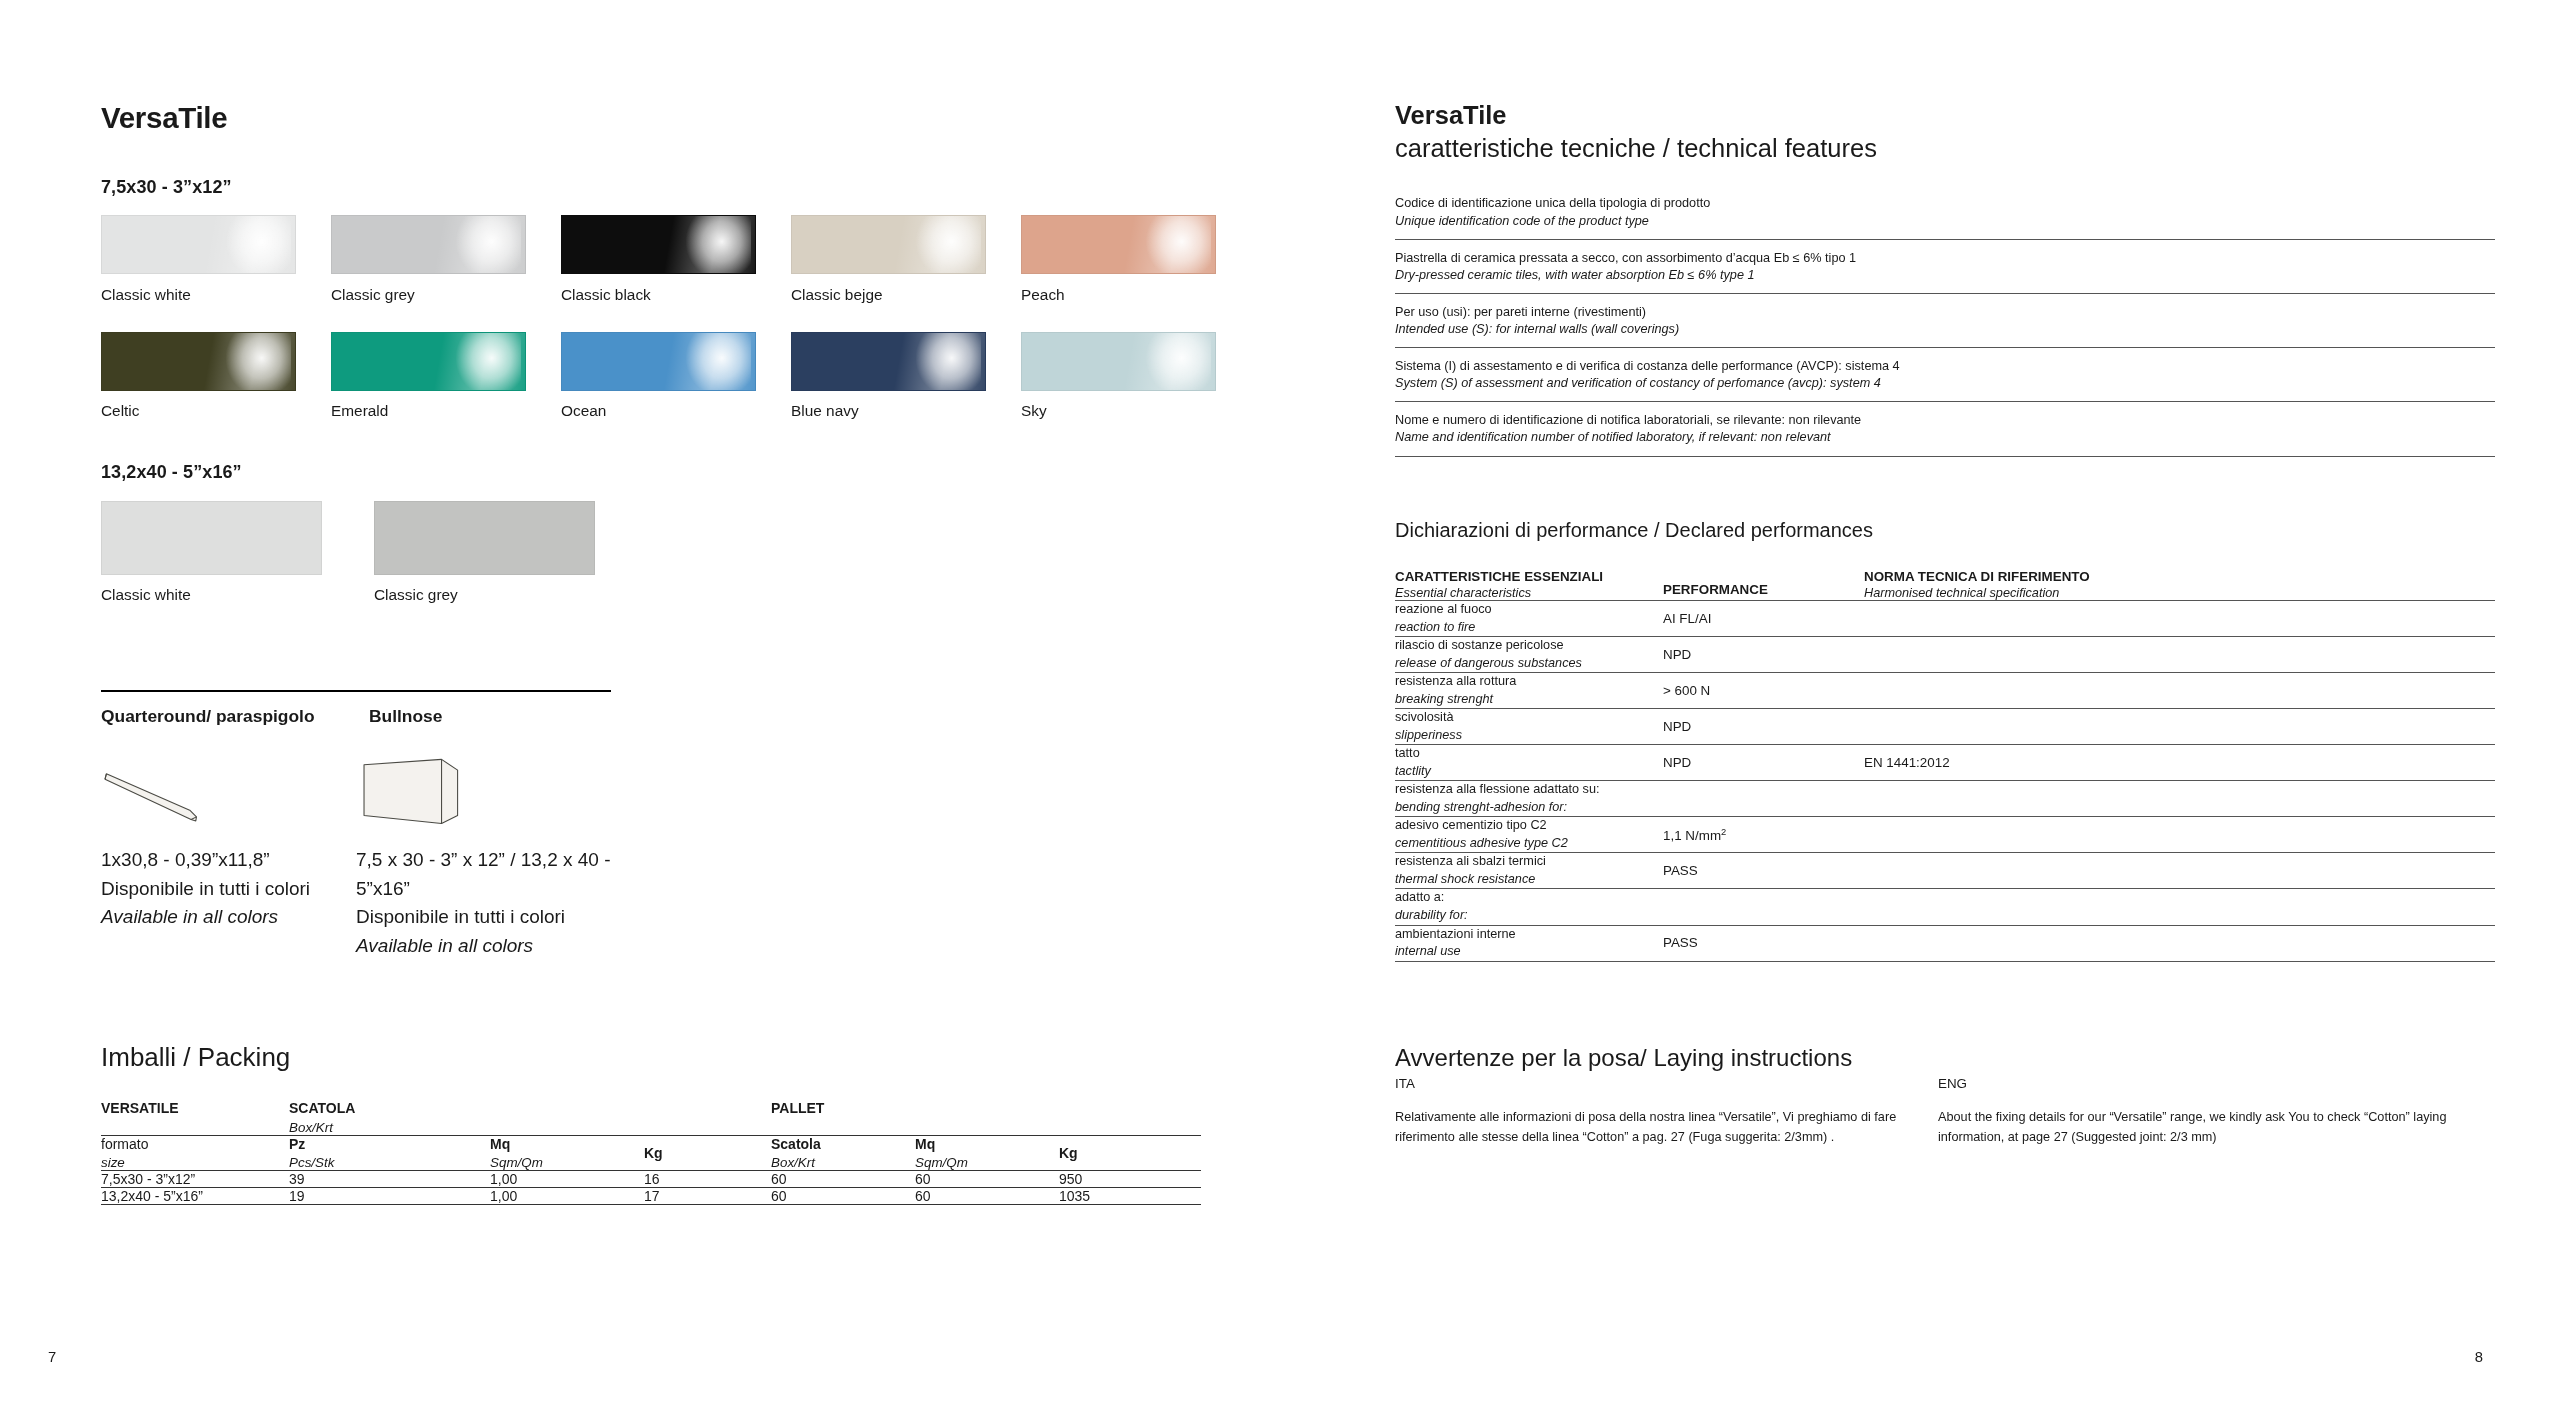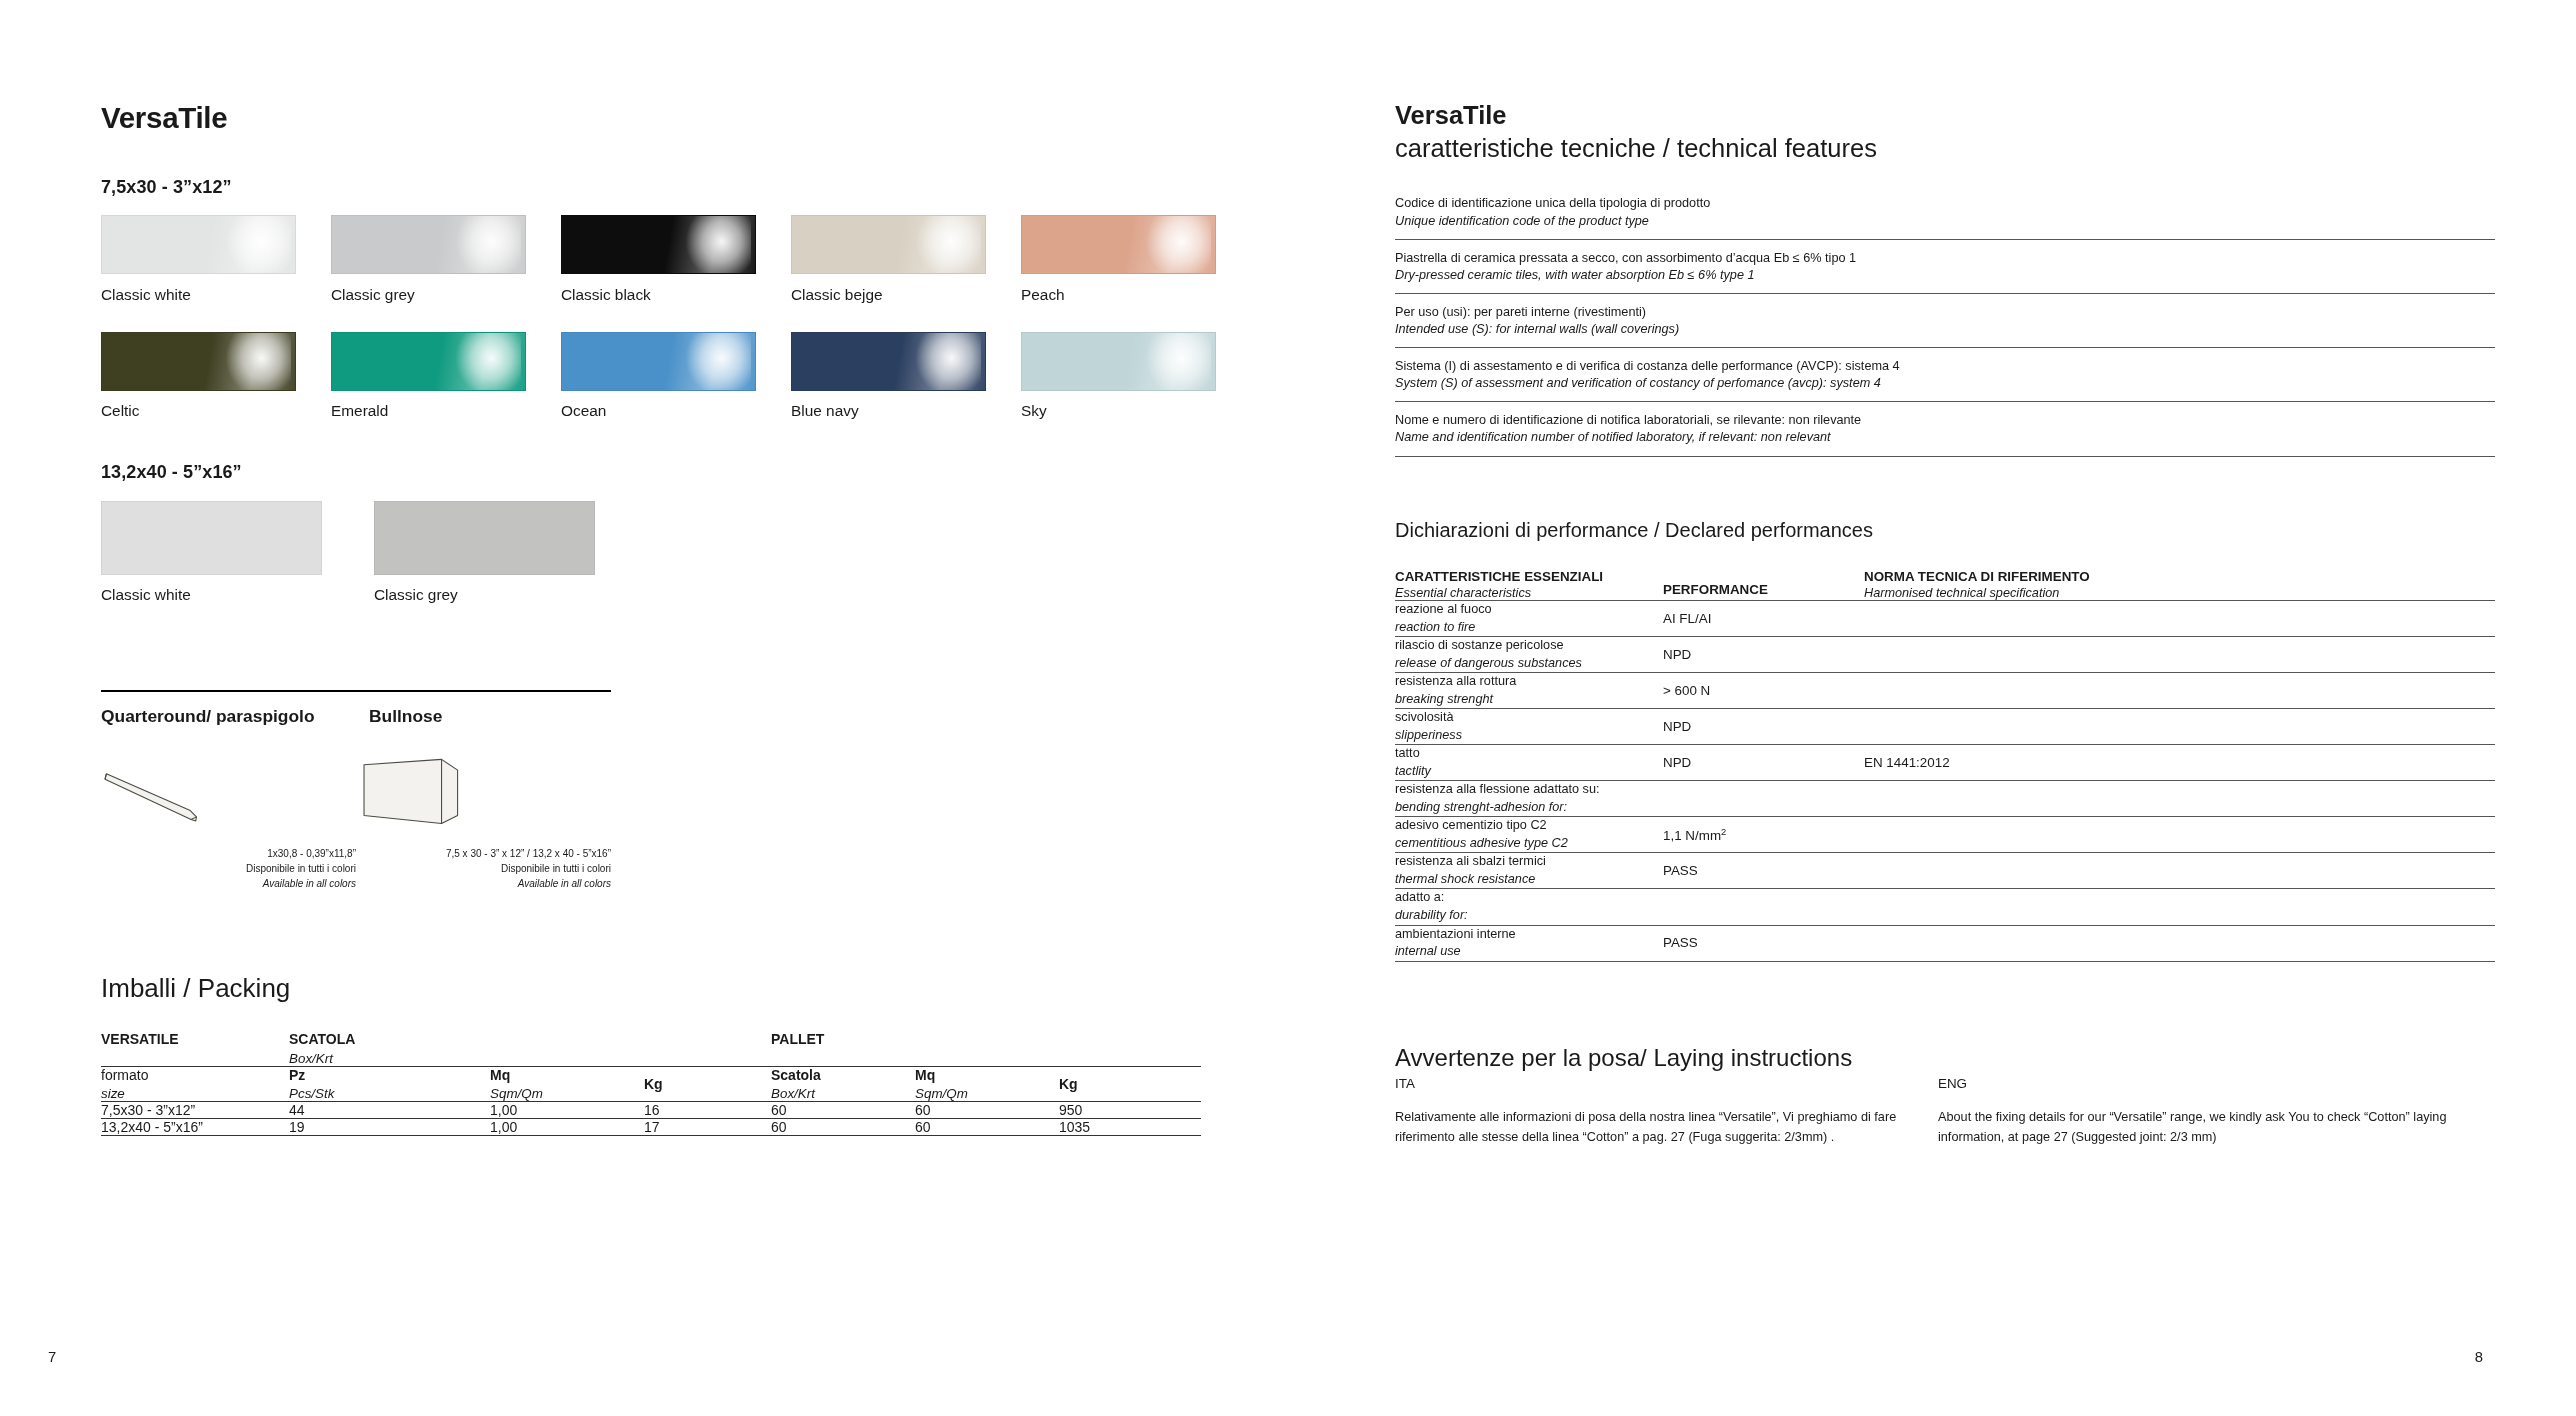--- a/index.html
+++ b/index.html
@@ -47,21 +47,21 @@
   .big-chip { width:221px; height:74px; position:relative; overflow:hidden; border:0.7px solid rgba(0,0,0,0.05); box-sizing:border-box; }
 
   .trim-block { margin-top:86px; width:510px; }
   .trim-rule { border-top:2.7px solid #000; width:510px; margin-bottom:13.4px; }
   .trim-heads { display:flex; }
   .trim-head { font-size:17.4px; font-weight:bold; }
   .trim-head.a { width:268px; }
   .trim-figs { display:flex; margin-top:28px; height:81px; }
   .trim-fig { width:268px; }
   .trim-texts { display:flex; margin-top:10.7px; }
-  .trim-text { width:268px; font-size:10px; line-height:1.5;text-align:right; }
+  .trim-text { width:268px; font-size:19px; line-height:1.5; }
   .trim-text .ital { font-style:italic; }
 
   .packing-title { font-size:26px; margin:82px 0 27px 0; font-weight:400; }
   table.pack { border-collapse:collapse; width:1100px; font-size:13.4px; }
   table.pack td, table.pack th { text-align:left; vertical-align:top; padding:0; }
   .pack-grouphdr td { padding-bottom:20px; }
   .pack-grouphdr .b { font-weight:bold; font-size:14px; }
   .pack-grouphdr .i { font-style:italic; font-size:13.4px; display:block; margin-top:3.4px; }
   .pack-colhdr td { padding:16px 0 17.4px 0; border-top:1.3px solid #333; }
   .pack-colhdr .b { font-weight:bold; font-size:14px; }
@@ -283,21 +283,21 @@
           <td>
             <span class="b">Mq</span>
             <span class="i">Sqm/Qm</span>
           </td>
           <td>
             <span class="b mid">Kg</span>
           </td>
         </tr>
         <tr class="pack-data">
           <td>7,5x30 - 3”x12”</td>
-          <td>44</td>
+          <td>39</td>
           <td>1,00</td>
           <td>16</td>
           <td>60</td>
           <td>60</td>
           <td>950</td>
         </tr>
         <tr class="pack-data">
           <td>13,2x40 - 5”x16”</td>
           <td>19</td>
           <td>1,00</td>

